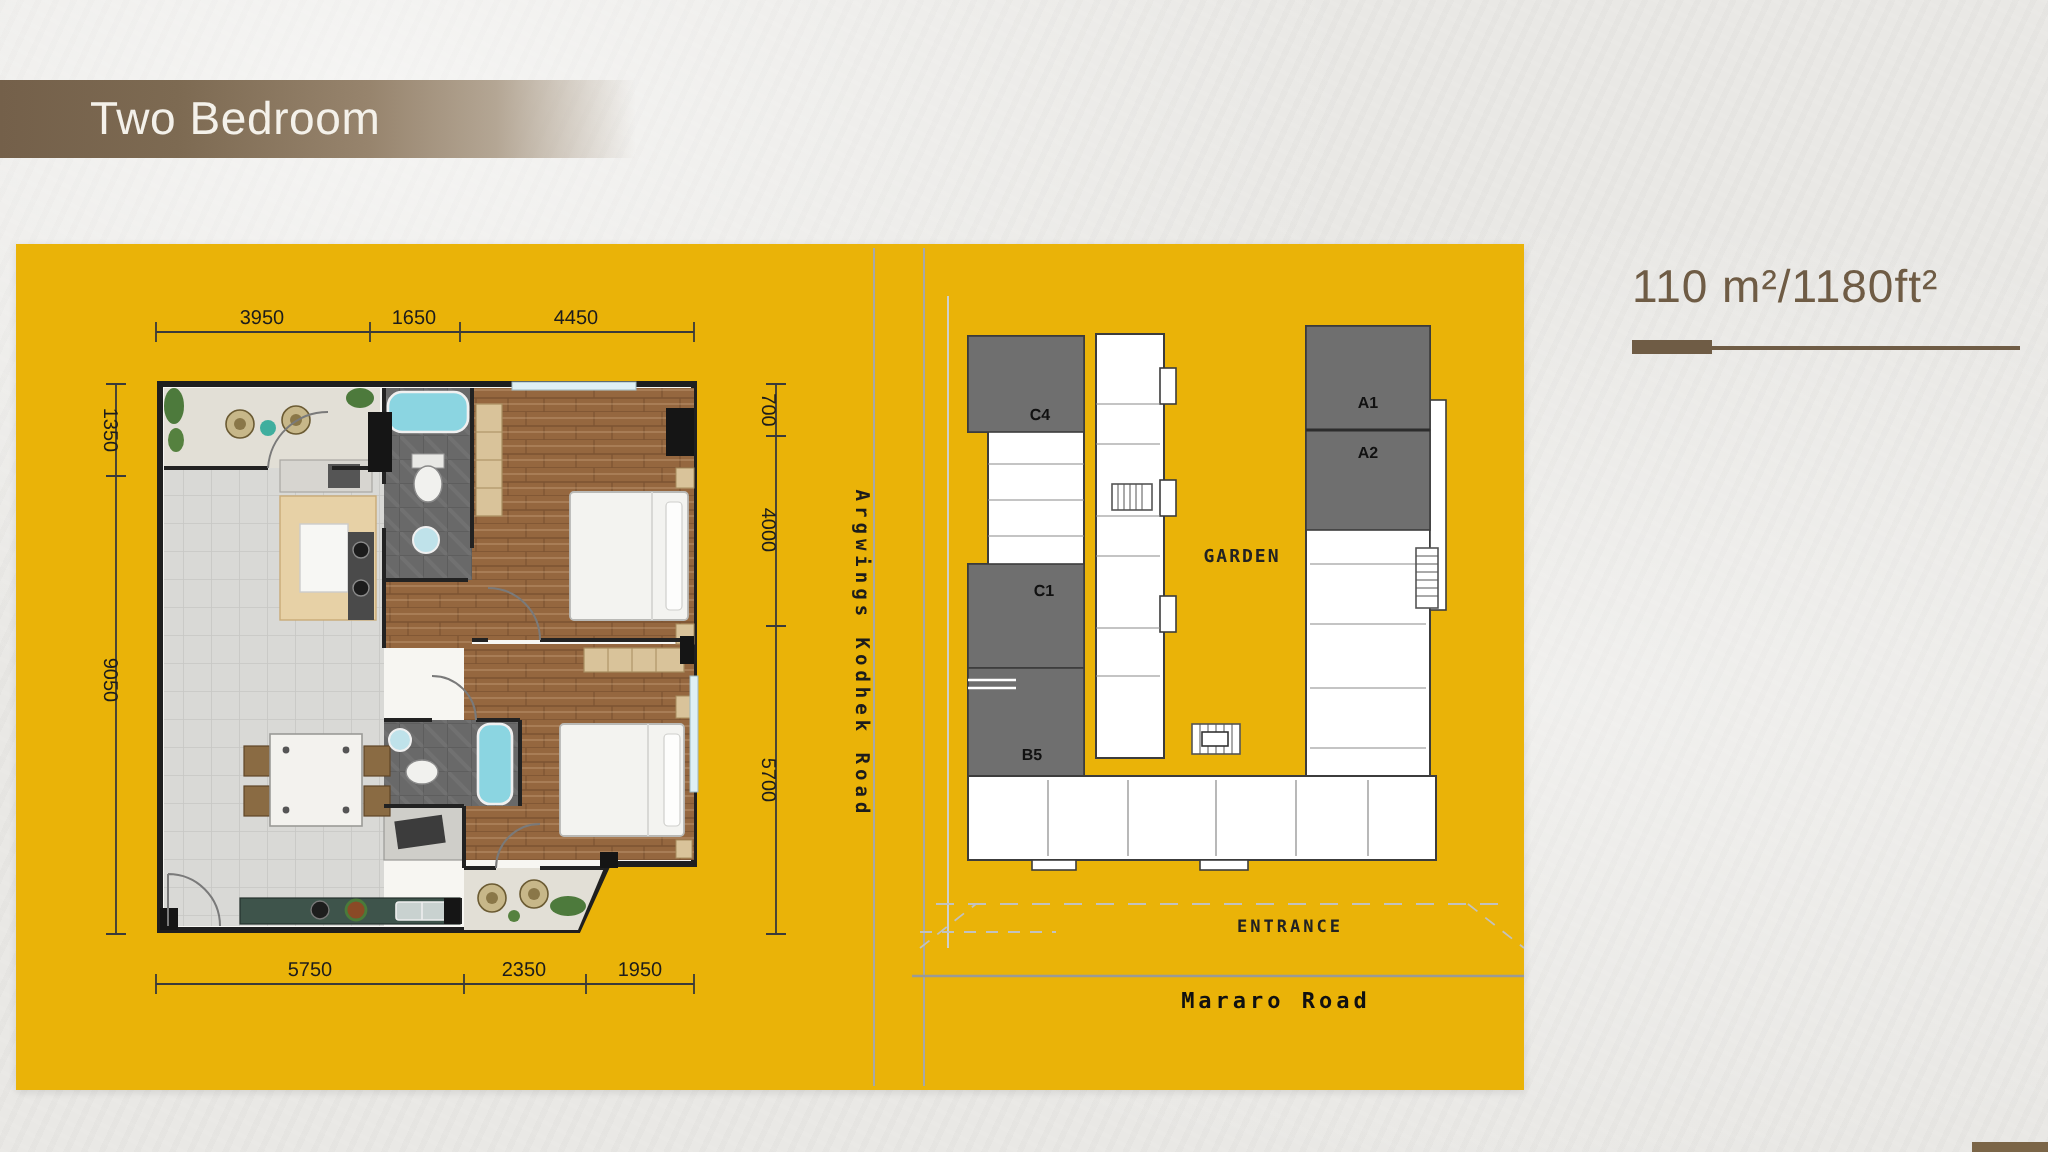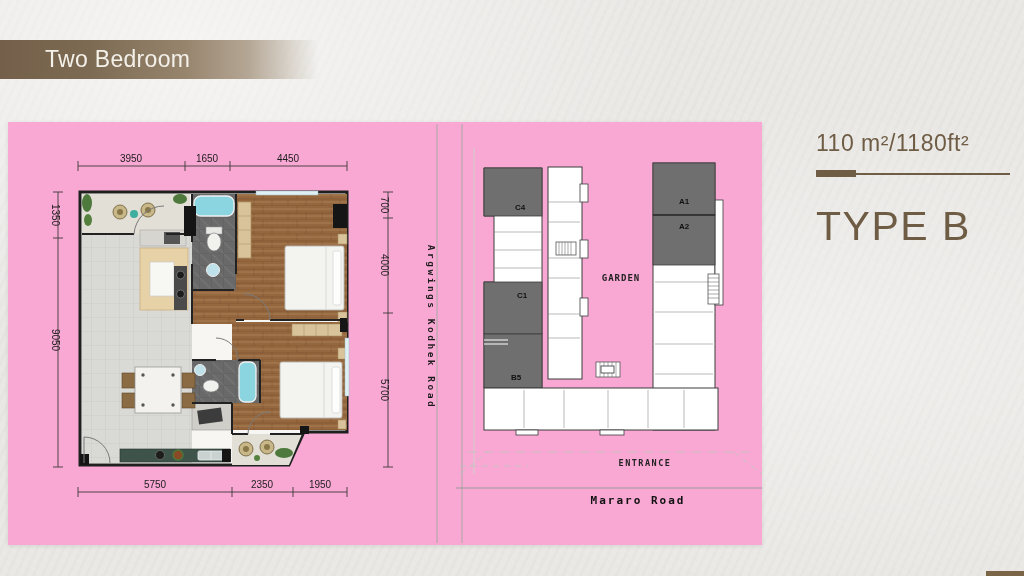--- a/index.html
+++ b/index.html
@@ -15,21 +15,21 @@
   }
   .banner{
     position:absolute;left:0;top:40px;width:282px;height:39px;
     background:linear-gradient(90deg,#74604a 0%,#7d6a52 28%,#97846d 58%,#b4a694 78%,rgba(233,232,229,0) 100%);
     display:flex;align-items:center;padding-left:36px;
   }
   .banner span{
     color:#f4f1ea;font-size:23px;padding-left:9px;letter-spacing:.3px;font-weight:400;
   }
   .panel{
-    position:absolute;left:8px;top:122px;width:754px;height:423px;background:#f9a8d4;
+    position:absolute;left:8px;top:122px;width:754px;height:423px;background:#eab308;
     box-shadow:0 1px 4px rgba(0,0,0,.10);
   }
   .panel svg{display:block;width:754px;height:423px;}
   .info{position:absolute;left:816px;top:130px;width:200px;color:#6f5c45;}
   .info .area{font-size:23px;letter-spacing:.5px;white-space:nowrap;}
   .info .rule{display:flex;align-items:center;margin-top:13px;width:194px;}
   .info .rule .thick{width:40px;height:7px;background:#6f5c45;}
   .info .rule .thin{flex:1;height:2px;background:#6f5c45;}
   .info .type{font-size:41px;letter-spacing:1.5px;margin-top:26px;white-space:nowrap;}
   .corner-chip{position:absolute;left:986px;top:571px;width:38px;height:5px;background:#7b6547;}
@@ -281,16 +281,15 @@
   </g>
 </svg>
 </div>
 
 <div class="info">
   <div class="area">110 m²/1180ft²</div>
   <div class="rule">
     <div class="thick"></div>
     <div class="thin"></div>
   </div>
-  <div class="type">TYPE B</div>
 </div>
 
 <div class="corner-chip"></div>
 
 </body></html>

